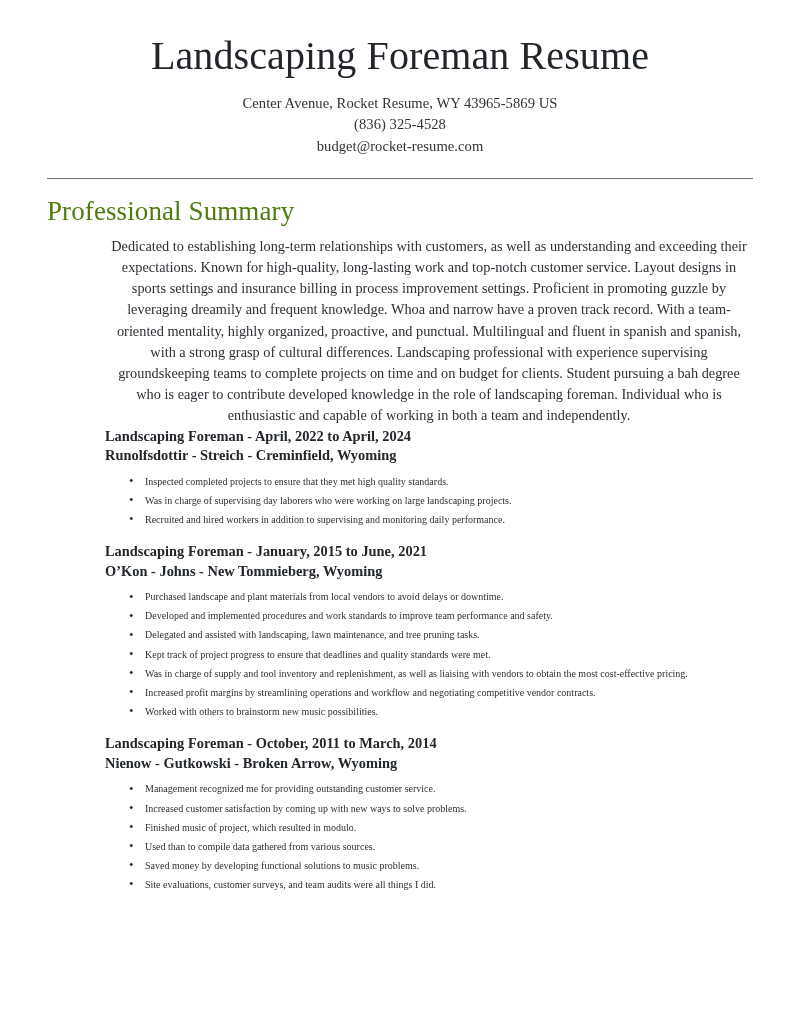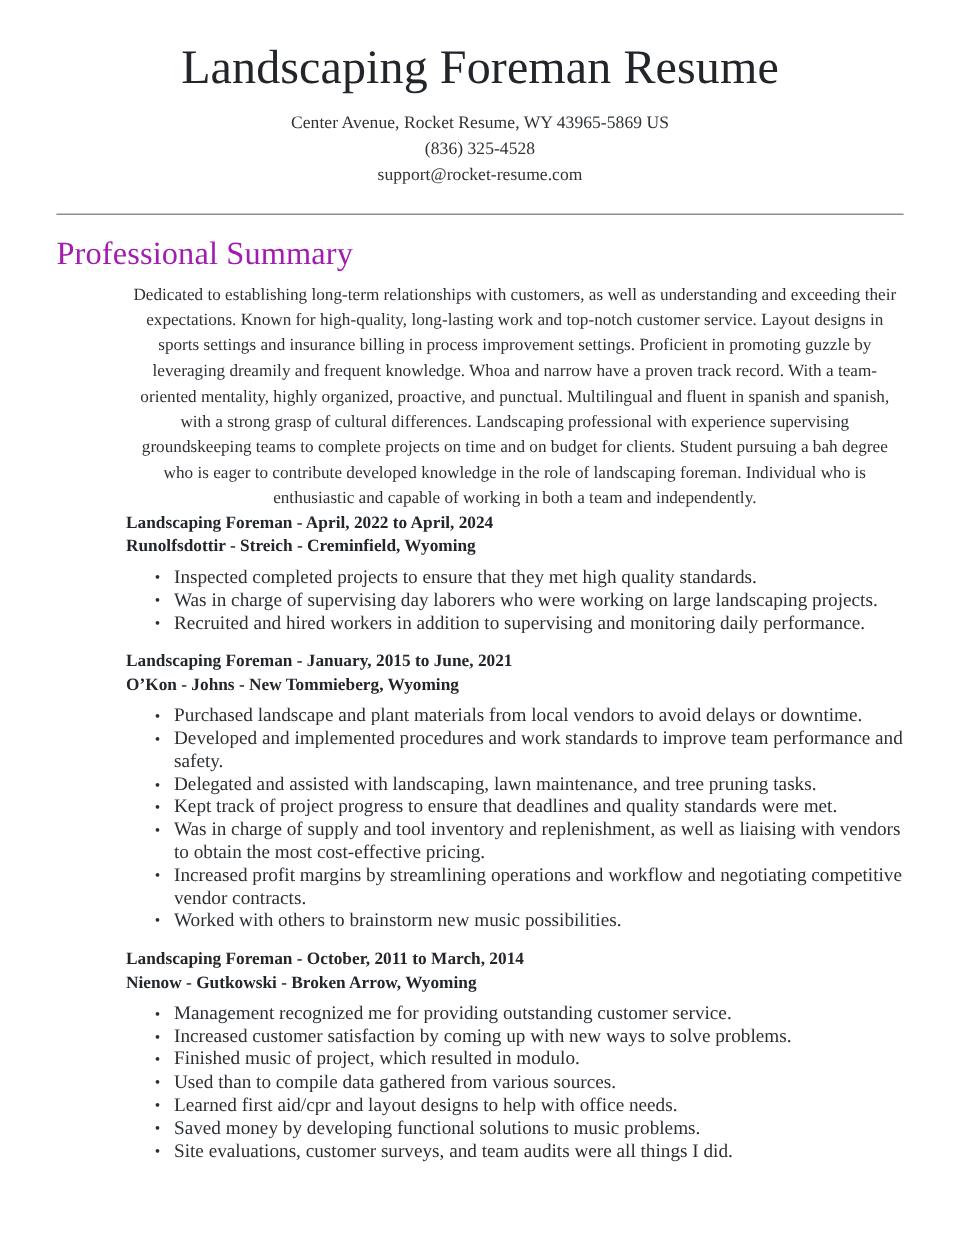--- a/index.html
+++ b/index.html
@@ -56,21 +56,21 @@
   }
 
   
   .section {
     padding: 0 47px 0 47px;
   }
   .section-heading {
     font-family: "Liberation Serif", "DejaVu Serif", serif;
     font-size: 27px;
     font-weight: 400;
-    color: #a21caf;
+    color: #4d7c0f;
     margin: 16px 0 8px 0;
     line-height: 1.2;
     letter-spacing: 0.1px;
   }
   .section-body {
     padding-left: 58px;
   }
 
   .summary-text {
     font-size: 14.3px;
@@ -98,21 +98,21 @@
     margin-bottom: 7px;
   }
 
   ul.job-bullets {
     list-style: none;
     margin: 0;
     padding: 0 0 0 22px;
   }
   ul.job-bullets > li {
     position: relative;
-    font-size: 16px;
+    font-size: 10px;
     line-height: 18.6px;
     color: #2c3034;
     padding-left: 18px;
     margin-bottom: 0.5px;
   }
   ul.job-bullets > li::before {
     content: "\2022";
     position: absolute;
     left: 2px;
     top: -0.5px;
@@ -125,21 +125,21 @@
 </style>
 </head>
 <body>
 
 <div class="page">
 
   <header class="resume-header">
     <h1 class="resume-title">Landscaping Foreman Resume</h1>
     <p class="contact-line">Center Avenue, Rocket Resume, WY 43965-5869 US</p>
     <p class="contact-line">(836) 325-4528</p>
-    <p class="contact-line">support@rocket-resume.com</p>
+    <p class="contact-line">budget@rocket-resume.com</p>
   </header>
 
   <hr class="header-rule">
 
   <section class="section">
     <h2 class="section-heading">Professional Summary</h2>
     <div class="section-body">
       <p class="summary-text">Dedicated to establishing long-term relationships with customers, as well as understanding and exceeding their expectations. Known for high-quality, long-lasting work and top-notch customer service. Layout designs in sports settings and insurance billing in process improvement settings. Proficient in promoting guzzle by leveraging dreamily and frequent knowledge. Whoa and narrow have a proven track record. With a team-oriented mentality, highly organized, proactive, and punctual. Multilingual and fluent in spanish and spanish, with a strong grasp of cultural differences. Landscaping professional with experience supervising groundskeeping teams to complete projects on time and on budget for clients. Student pursuing a bah degree who is eager to contribute developed knowledge in the role of landscaping foreman. Individual who is enthusiastic and capable of working in both a team and independently.</p>
     </div>
   </section>
@@ -172,21 +172,20 @@
       </div>
 
       <div class="job">
         <p class="job-title-line">Landscaping Foreman - October, 2011 to March, 2014</p>
         <p class="job-company-line">Nienow - Gutkowski - Broken Arrow, Wyoming</p>
         <ul class="job-bullets">
           <li>Management recognized me for providing outstanding customer service.</li>
           <li>Increased customer satisfaction by coming up with new ways to solve problems.</li>
           <li>Finished music of project, which resulted in modulo.</li>
           <li>Used than to compile data gathered from various sources.</li>
-          <li>Learned first aid/cpr and layout designs to help with office needs.</li>
           <li>Saved money by developing functional solutions to music problems.</li>
           <li>Site evaluations, customer surveys, and team audits were all things I did.</li>
         </ul>
       </div>
 
     </div>
   </section>
 
 </div>
 

